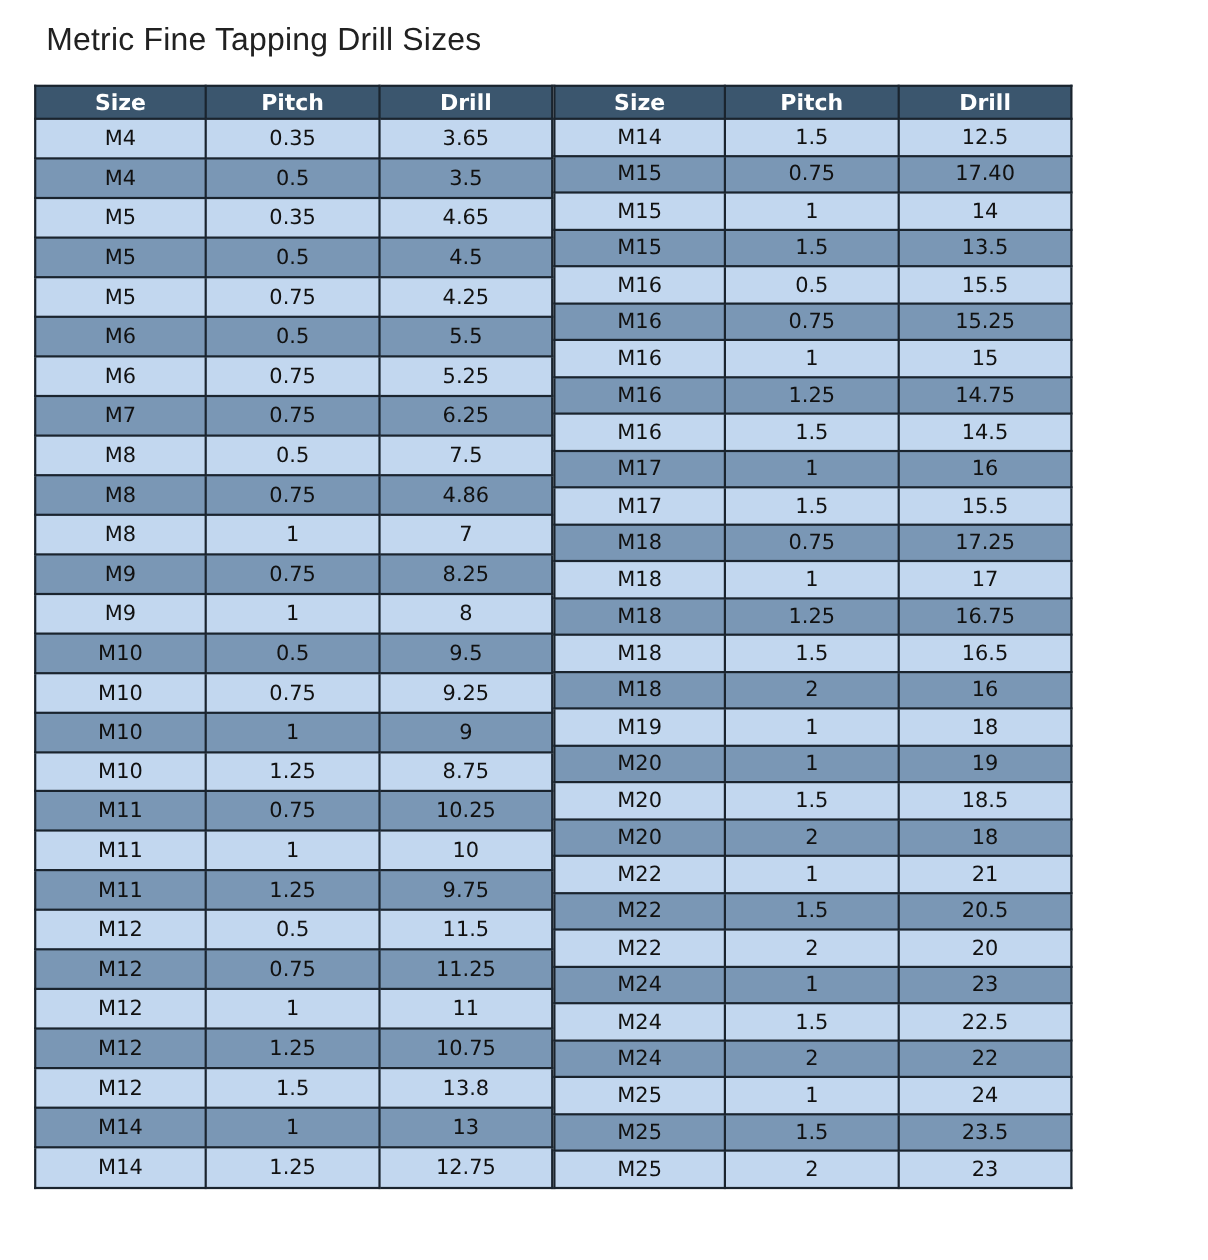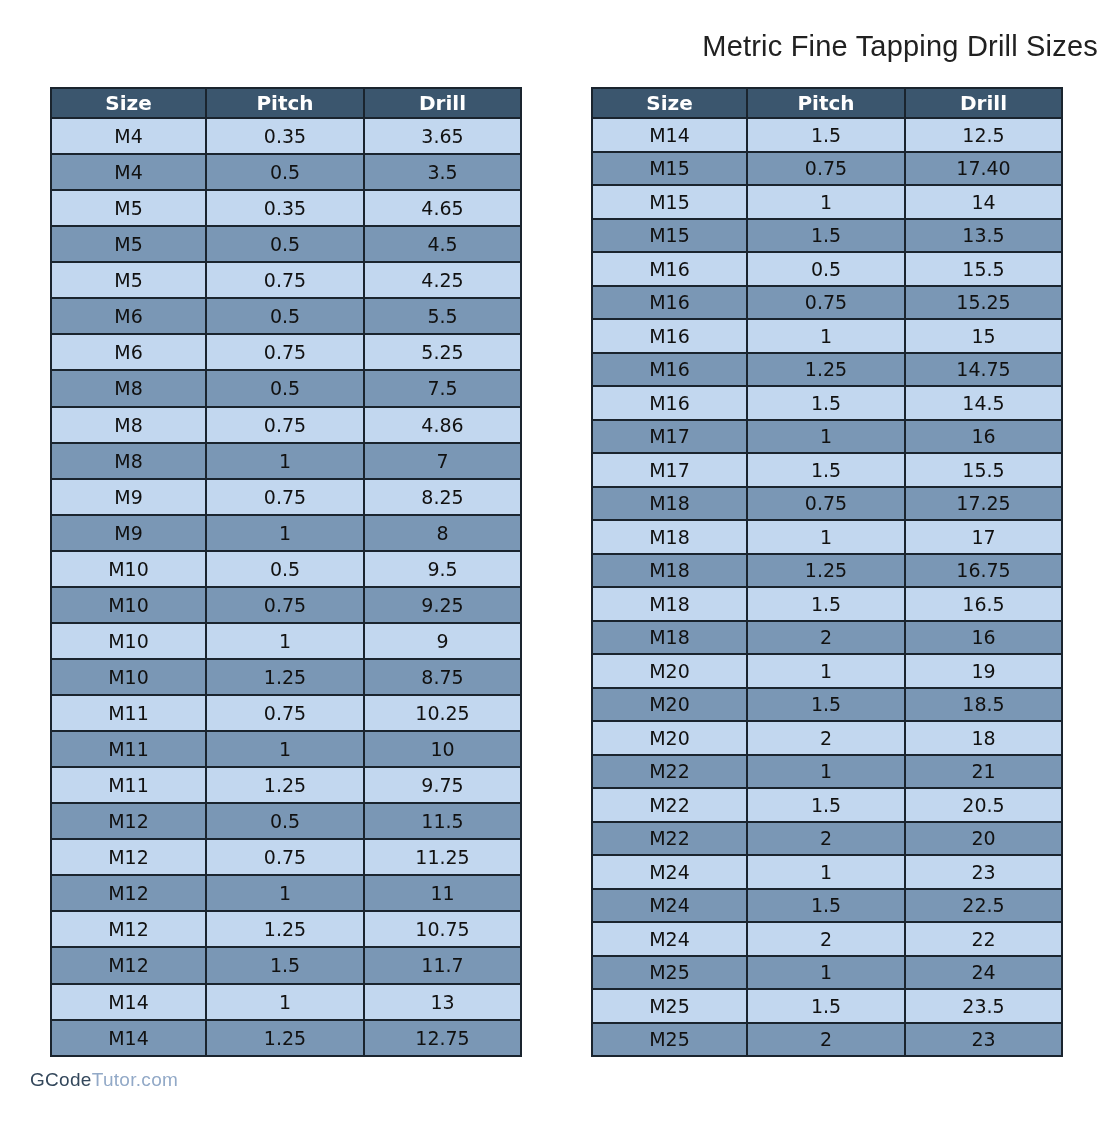--- a/index.html
+++ b/index.html
@@ -15,29 +15,28 @@
     width: 1098px;
     height: 1145px;
     box-sizing: border-box;
     padding-top: 16px;
   }
   .title {
     font-family: "Liberation Sans", sans-serif;
     font-weight: 500;
     font-size: 29px;
     color: var(--title-text, #212121);
-    text-align: right;
-    margin: 14px 0 24px 0;
+    text-align: left;
+    margin: 4px 0 24px 0;
     padding-left: 42px;
     letter-spacing: 0.2px;
   }
   .tables {
     display: flex;
-    justify-content: space-between;
-    padding: 0 35px 0 50px;
+    padding: 0 35px 0 31px;
     box-sizing: border-box;
   }
   table.drill-table {
     width: 470px;
     border-collapse: collapse;
     table-layout: fixed;
   }
   table.drill-table th,
   table.drill-table td {
     border: 2px solid var(--border-color, #1A242E);
@@ -122,20 +121,25 @@
             <td>M6</td>
             <td>0.5</td>
             <td>5.5</td>
           </tr>
           <tr>
             <td>M6</td>
             <td>0.75</td>
             <td>5.25</td>
           </tr>
           <tr>
+            <td>M7</td>
+            <td>0.75</td>
+            <td>6.25</td>
+          </tr>
+          <tr>
             <td>M8</td>
             <td>0.5</td>
             <td>7.5</td>
           </tr>
           <tr>
             <td>M8</td>
             <td>0.75</td>
             <td>4.86</td>
           </tr>
           <tr>
@@ -204,21 +208,21 @@
             <td>11</td>
           </tr>
           <tr>
             <td>M12</td>
             <td>1.25</td>
             <td>10.75</td>
           </tr>
           <tr>
             <td>M12</td>
             <td>1.5</td>
-            <td>11.7</td>
+            <td>13.8</td>
           </tr>
           <tr>
             <td>M14</td>
             <td>1</td>
             <td>13</td>
           </tr>
           <tr>
             <td>M14</td>
             <td>1.25</td>
             <td>12.75</td>
@@ -314,20 +318,25 @@
             <td>M18</td>
             <td>1.5</td>
             <td>16.5</td>
           </tr>
           <tr>
             <td>M18</td>
             <td>2</td>
             <td>16</td>
           </tr>
           <tr>
+            <td>M19</td>
+            <td>1</td>
+            <td>18</td>
+          </tr>
+          <tr>
             <td>M20</td>
             <td>1</td>
             <td>19</td>
           </tr>
           <tr>
             <td>M20</td>
             <td>1.5</td>
             <td>18.5</td>
           </tr>
           <tr>
@@ -377,14 +386,13 @@
           </tr>
           <tr>
             <td>M25</td>
             <td>2</td>
             <td>23</td>
           </tr>
         </tbody>
       </table>
   </div>
 
-  <div class="watermark"><span class="brand">GCode</span><span class="suffix">Tutor.com</span></div>
 </div>
 
 </body></html>

